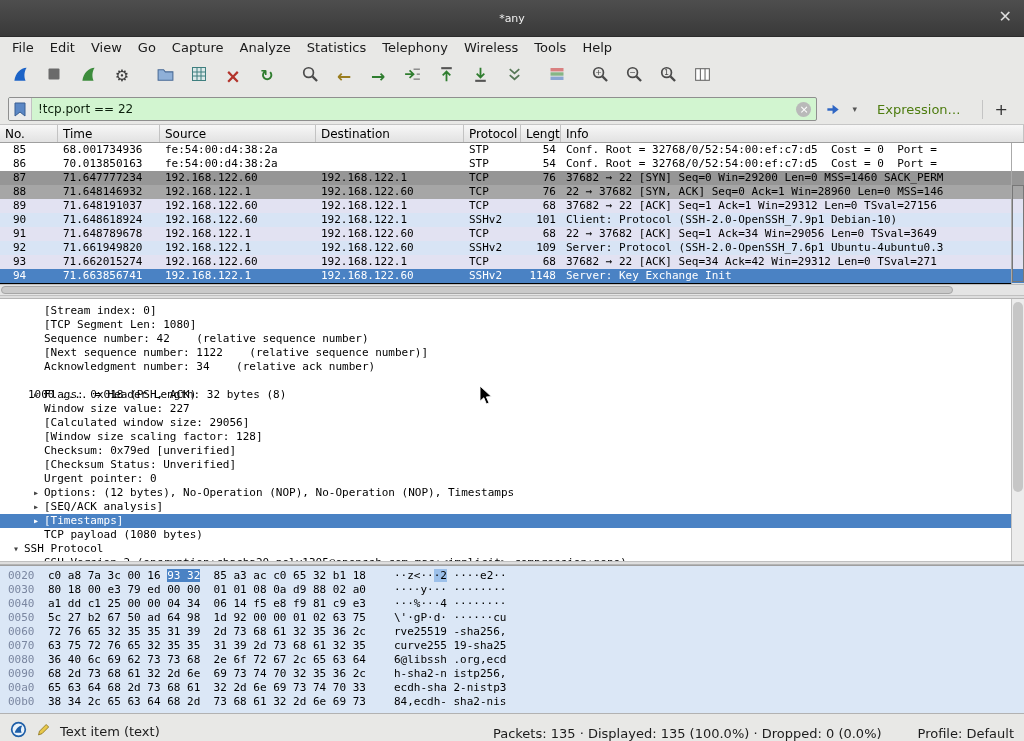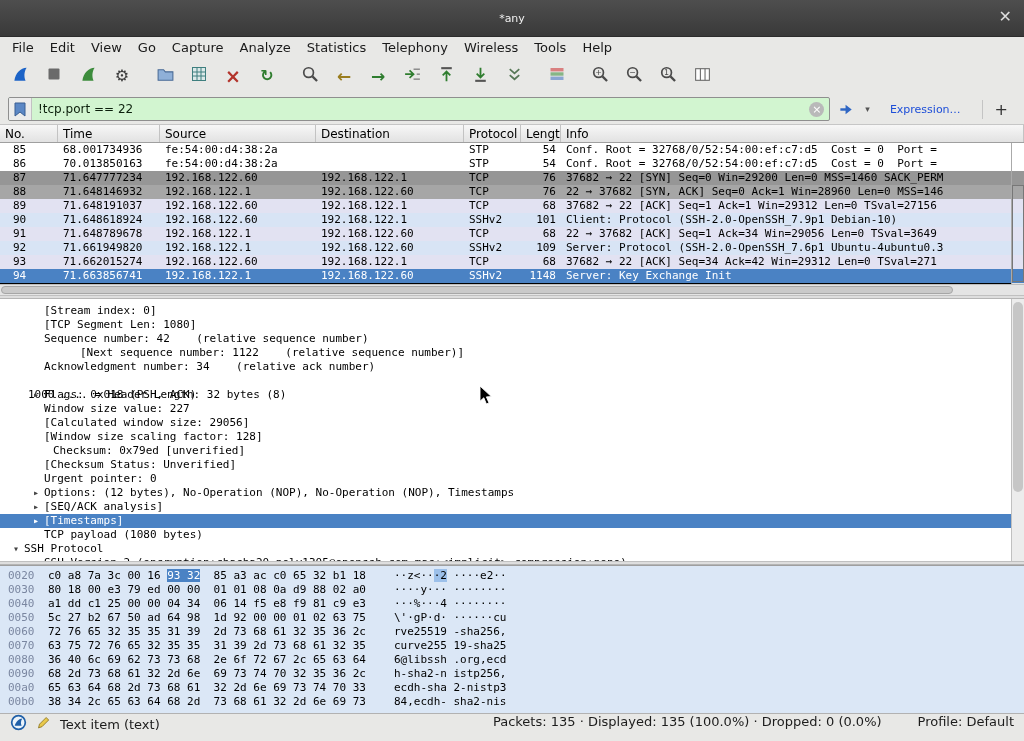--- a/index.html
+++ b/index.html
@@ -22,21 +22,21 @@
   .tbtn span.g{font-weight:600;line-height:1}
 
   
   #filterbar{height:31px;display:flex;align-items:center;padding:0 8px;gap:5px;border-bottom:1px solid #c6c6c6}
   .fb-input-wrap{flex:1;display:flex;align-items:center;height:24px;border:1px solid #8f8f8f;border-radius:2px;background:#d2f5d0;position:relative;overflow:hidden}
   .fb-bookmark{width:23px;height:100%;background:#ececec;border-right:1px solid #c2c2c2;display:flex;align-items:center;justify-content:center;flex:none}
   #filterinput{flex:1;border:none;outline:none;background:transparent;font-family:"DejaVu Sans",sans-serif;font-size:12px;color:#0c200c;padding:0 24px 0 6px}
   .fb-clear{position:absolute;right:5px;top:4px;width:15px;height:15px;border-radius:50%;background:#b9b9b9;color:#fff;font-size:11px;line-height:15px;text-align:center}
   .fb-apply{width:22px;height:24px;display:flex;align-items:center;justify-content:center}
   .fb-dd{font-size:9px;color:#555;padding:0 3px}
-  .fb-expr{font-size:11px;color:#1d4ed8;padding:0 12px}
+  .fb-expr{font-size:13px;color:#4d7c0f;padding:0 12px}
   .fb-plus{font-size:16px;color:#333;border-left:1px solid #c4c4c4;padding:0 8px 0 12px;margin-left:4px}
 
   
   :root{--cols:58px 102px 156px 148px 57px 40px 1fr}
   #plheader{height:18px;display:grid;grid-template-columns:var(--cols);background:linear-gradient(#f7f7f7,#e2e2e2);border-bottom:1px solid #9f9f9f;font-size:12px}
   .hcell{display:flex;align-items:center;padding-left:5px;border-right:1px solid #c3c3c3;overflow:hidden;white-space:nowrap;height:100%}
   #plrows{height:141px;background:#000000;position:relative;overflow:hidden;font-family:"DejaVu Sans Mono",monospace;font-size:11px}
   .prow{display:grid;grid-template-columns:var(--cols);height:14px;line-height:14px;white-space:pre;color:#000}
   .pc{overflow:hidden;padding-left:5px}
   .pc-no{padding-left:13px}
@@ -61,21 +61,21 @@
   
   #hexpane{height:148px;background:#dbe7f6;border-top:1px solid #9f9f9f;font-family:"DejaVu Sans Mono",monospace;font-size:11px;padding-top:3px;overflow:hidden}
   .hrow{height:14px;line-height:14px;white-space:pre;display:flex}
   .hoff{width:48px;padding-left:8px;color:#7a86a0;flex:none}
   .hhex{}
   .hascii{margin-left:28px}
   .hl-hex{background:#4a82c4;color:#fff}
   .hl-ascii{background:#9cc0ea;color:#000}
 
   
-  #statusbar{height:28px;border-top:1px solid #b2b2b2;display:flex;align-items:flex-start;justify-content:space-between;padding:0 10px;font-size:13px;color:#1c1c1c;background:#e8e8e6}
+  #statusbar{height:28px;border-top:1px solid #b2b2b2;display:flex;align-items:flex-end;justify-content:space-between;padding:0 10px;font-size:13px;color:#1c1c1c;background:#e8e8e6}
   .sb-left{display:flex;align-items:center;gap:9px}
   .sb-right{display:flex;align-items:center;gap:36px}
 
   #cursor{position:absolute;left:479px;top:385px;pointer-events:none}
 </style>
 </head>
 <body>
 
 <div id="titlebar">
   <span class="tb-title">*any</span>
@@ -264,28 +264,28 @@
 <div id="plhscroll">
     <div class="thumb"></div>
   </div>
 
 <div class="splitter"></div>
 
 <div id="details">
   <div class="dline" style="padding-left: 28px;"><span class="dexp"> </span><span class="dtxt">[Stream index: 0]</span></div>
     <div class="dline" style="padding-left: 28px;"><span class="dexp"> </span><span class="dtxt">[TCP Segment Len: 1080]</span></div>
     <div class="dline" style="padding-left: 28px;"><span class="dexp"> </span><span class="dtxt">Sequence number: 42    (relative sequence number)</span></div>
-    <div class="dline" style="padding-left: 28px; gap: 36px;"><span class="dexp"> </span><span class="dtxt">[Next sequence number: 1122    (relative sequence number)]</span></div>
+    <div class="dline" style="padding-left: 28px;"><span class="dexp"> </span><span class="dtxt">[Next sequence number: 1122    (relative sequence number)]</span></div>
     <div class="dline" style="padding-left: 28px;"><span class="dexp"> </span><span class="dtxt">Acknowledgment number: 34    (relative ack number)</span></div>
     <div class="dline" style="padding-left: 28px; flex-direction: column;"><span class="dexp"> </span><span class="dtxt">1000 .... = Header Length: 32 bytes (8)</span></div>
     <div class="dline" style="padding-left: 28px;"><span class="dexp">▸</span><span class="dtxt">Flags: 0x018 (PSH, ACK)</span></div>
     <div class="dline" style="padding-left: 28px;"><span class="dexp"> </span><span class="dtxt">Window size value: 227</span></div>
     <div class="dline" style="padding-left: 28px;"><span class="dexp"> </span><span class="dtxt">[Calculated window size: 29056]</span></div>
     <div class="dline" style="padding-left: 28px;"><span class="dexp"> </span><span class="dtxt">[Window size scaling factor: 128]</span></div>
-    <div class="dline" style="padding-left: 28px; gap: 9px;"><span class="dexp"> </span><span class="dtxt">Checksum: 0x79ed [unverified]</span></div>
+    <div class="dline" style="padding-left: 28px;"><span class="dexp"> </span><span class="dtxt">Checksum: 0x79ed [unverified]</span></div>
     <div class="dline" style="padding-left: 28px;"><span class="dexp"> </span><span class="dtxt">[Checksum Status: Unverified]</span></div>
     <div class="dline" style="padding-left: 28px;"><span class="dexp"> </span><span class="dtxt">Urgent pointer: 0</span></div>
     <div class="dline" style="padding-left: 28px;"><span class="dexp">▸</span><span class="dtxt">Options: (12 bytes), No-Operation (NOP), No-Operation (NOP), Timestamps</span></div>
     <div class="dline" style="padding-left: 28px;"><span class="dexp">▸</span><span class="dtxt">[SEQ/ACK analysis]</span></div>
     <div class="dline dsel" style="padding-left: 28px;"><span class="dexp">▸</span><span class="dtxt">[Timestamps]</span></div>
     <div class="dline" style="padding-left: 28px;"><span class="dexp"> </span><span class="dtxt">TCP payload (1080 bytes)</span></div>
     <div class="dline" style="padding-left: 8px;"><span class="dexp">▾</span><span class="dtxt">SSH Protocol</span></div>
     <div class="dline" style="padding-left: 28px;"><span class="dexp">▸</span><span class="dtxt">SSH Version 2 (encryption:chacha20-poly1305@openssh.com mac:&lt;implicit&gt; compression:none)</span></div>
     <div class="vscroll">
       <div class="vthumb"></div>

